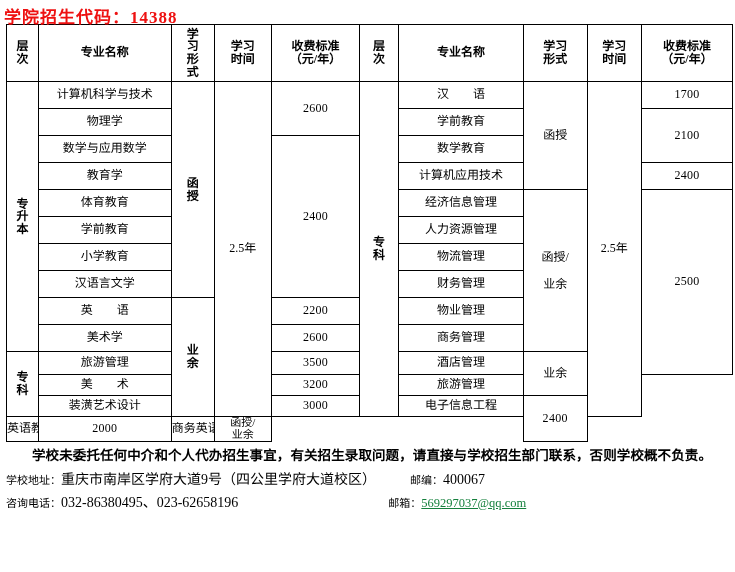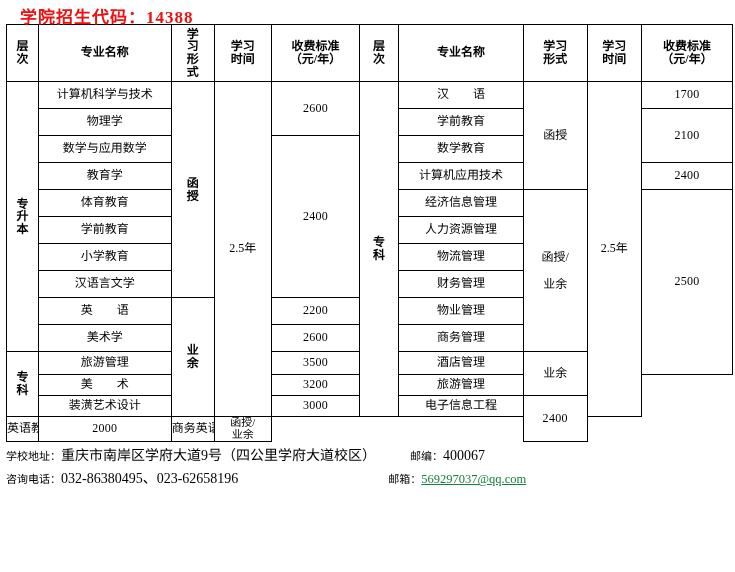--- a/index.html
+++ b/index.html
@@ -17,21 +17,21 @@
   }
   .page {
     position: relative;
     width: 735px;
     height: 572px;
     box-sizing: border-box;
   }
 
   
   .title-bar {
-    padding: 3px 0 2px 20px;
+    padding: 3px 0 2px 4px;
     height: 24px;
     box-sizing: border-box;
   }
   .title-text {
     font-family: "Liberation Serif", "DejaVu Serif", serif;
     font-size: 17px;
     font-weight: bold;
     color: #ee1111;
     letter-spacing: 1px;
     white-space: nowrap;
@@ -292,20 +292,21 @@
         <td style="height:24px">商务英语</td>
         <td rowspan="1" style="font-size:11px">
           <span class="stack">函授/</span>
           <span class="stack">业余</span>
         </td>
       </tr>
     </tbody>
   </table>
 
   <div class="notes">
+    <p class="note-para"><span class="indent"></span><span>学校未委托任何中介和个人代办招生事宜，有关招生录取问题，请直接与学校招生部门联系，否则学校概不负责。</span></p>
 
     <div class="info-line">
       <span class="lbl">学校地址：</span><span class="val">重庆市南岸区学府大道9号（四公里学府大道校区）</span><span class="gap-a"></span><span class="lbl">邮编：</span><span class="val">400067</span>
     </div>
 
 
     <div class="info-line">
       <span class="lbl">咨询电话：</span><span class="val">032-86380495、023-62658196</span><span class="gap-b"></span><span class="lbl">邮箱：</span><a class="mail-link" href="#">569297037@qq.com</a>
     </div>
   </div>

